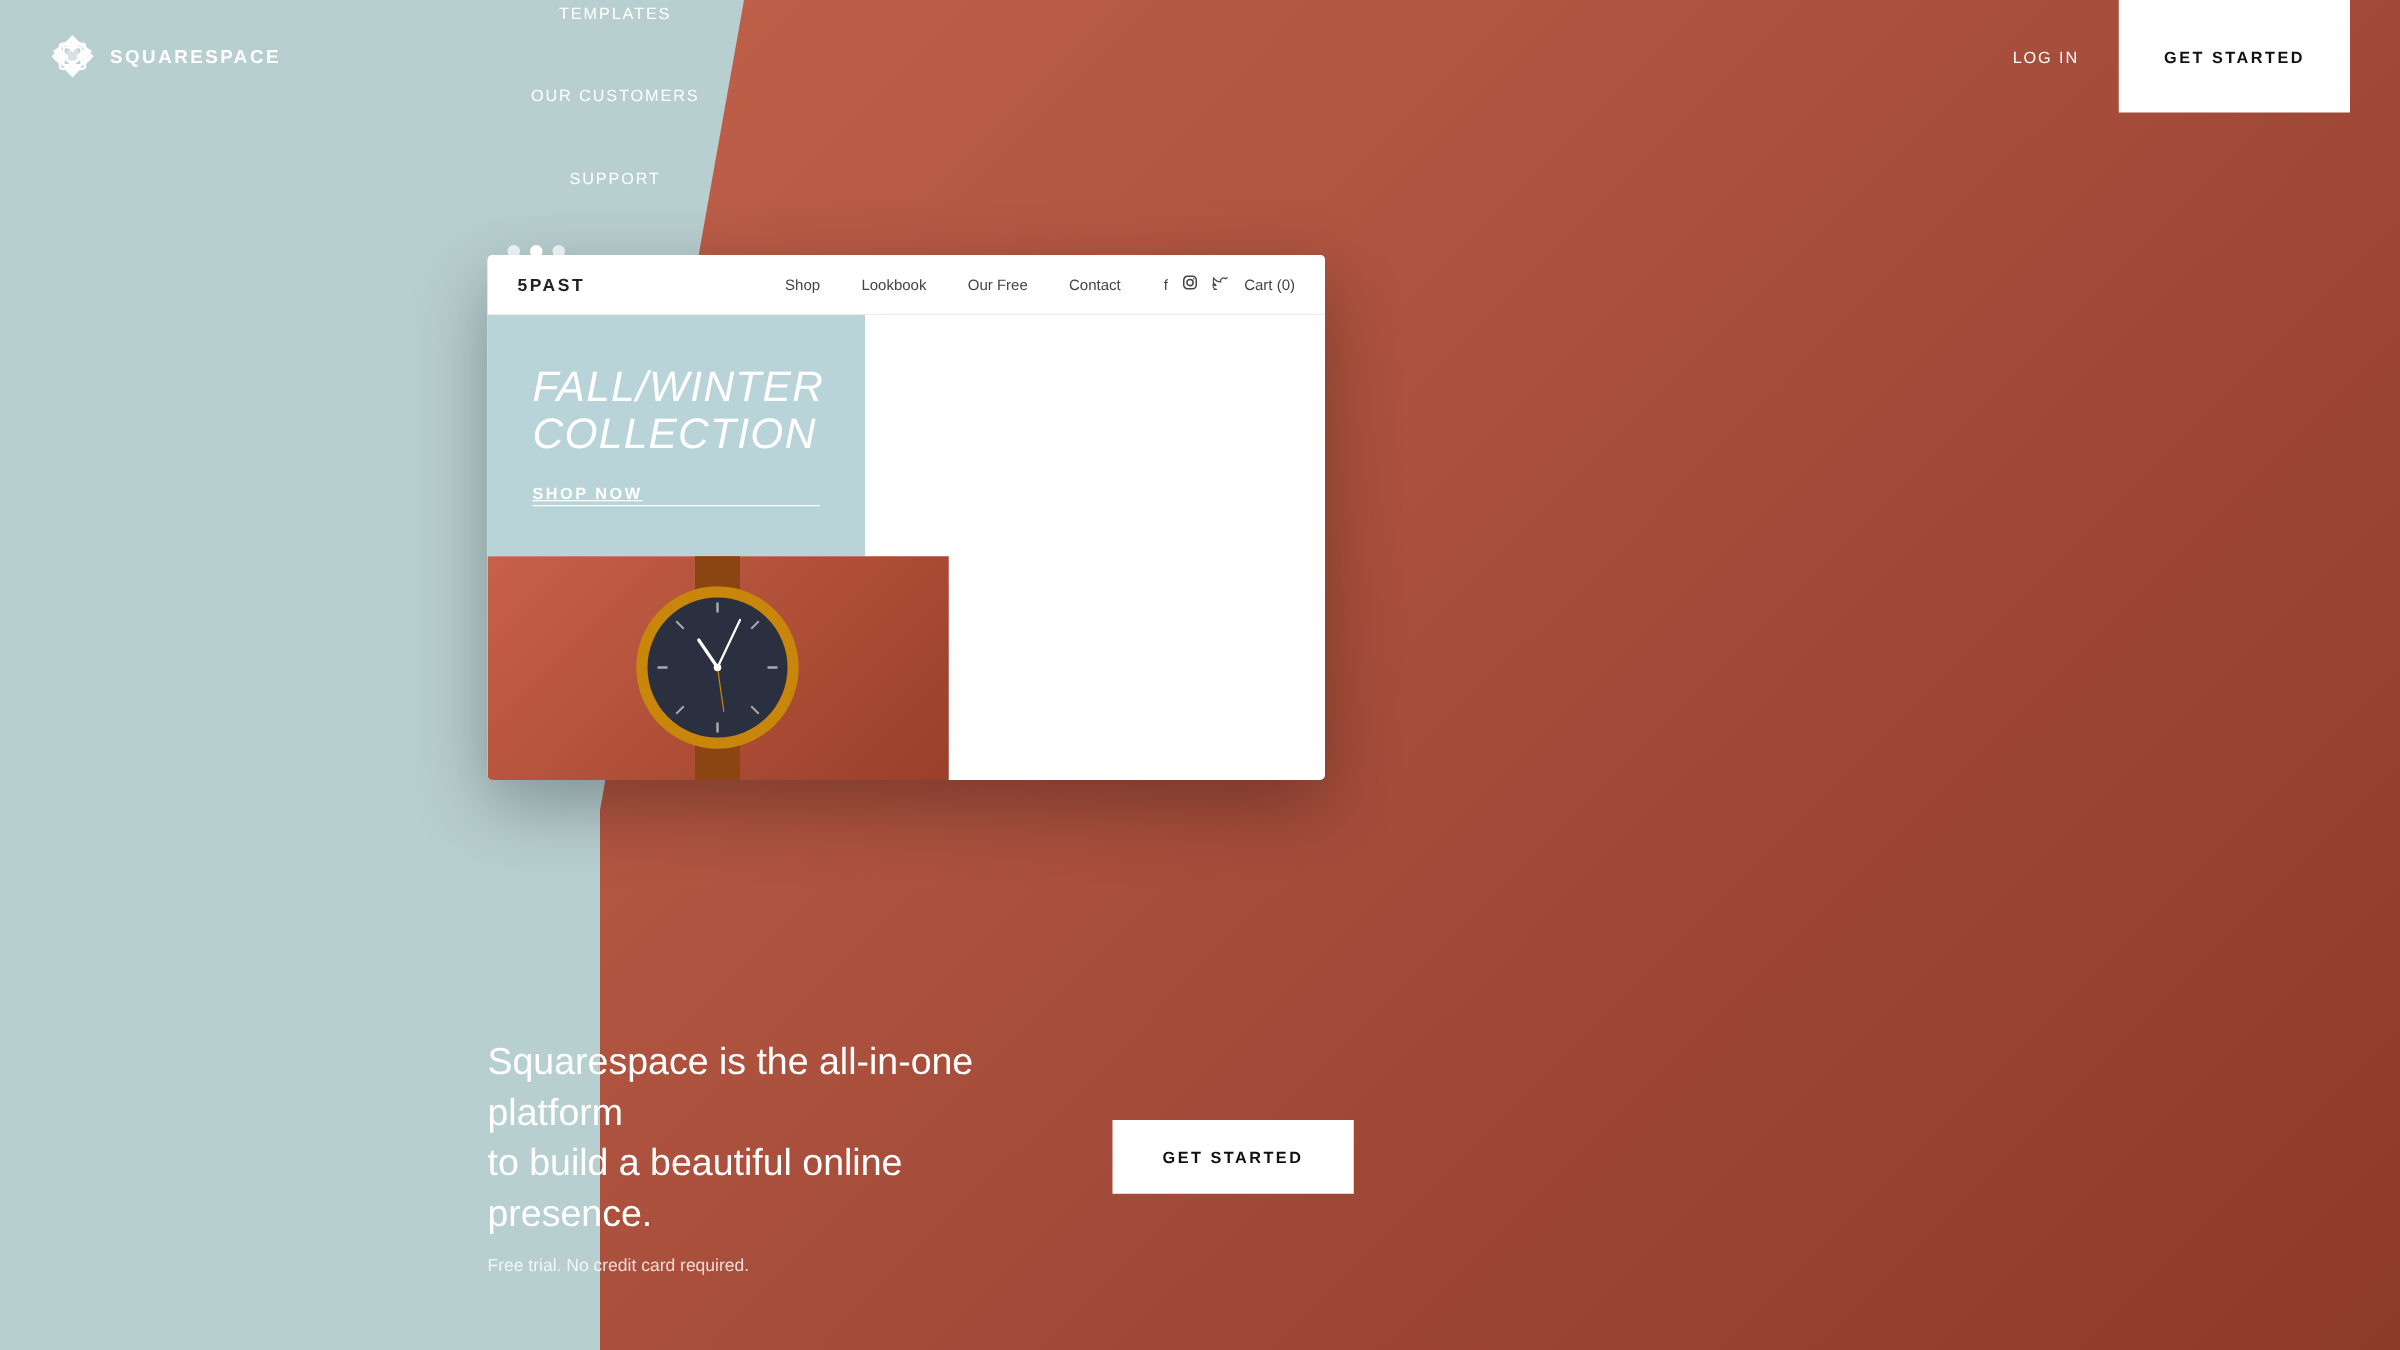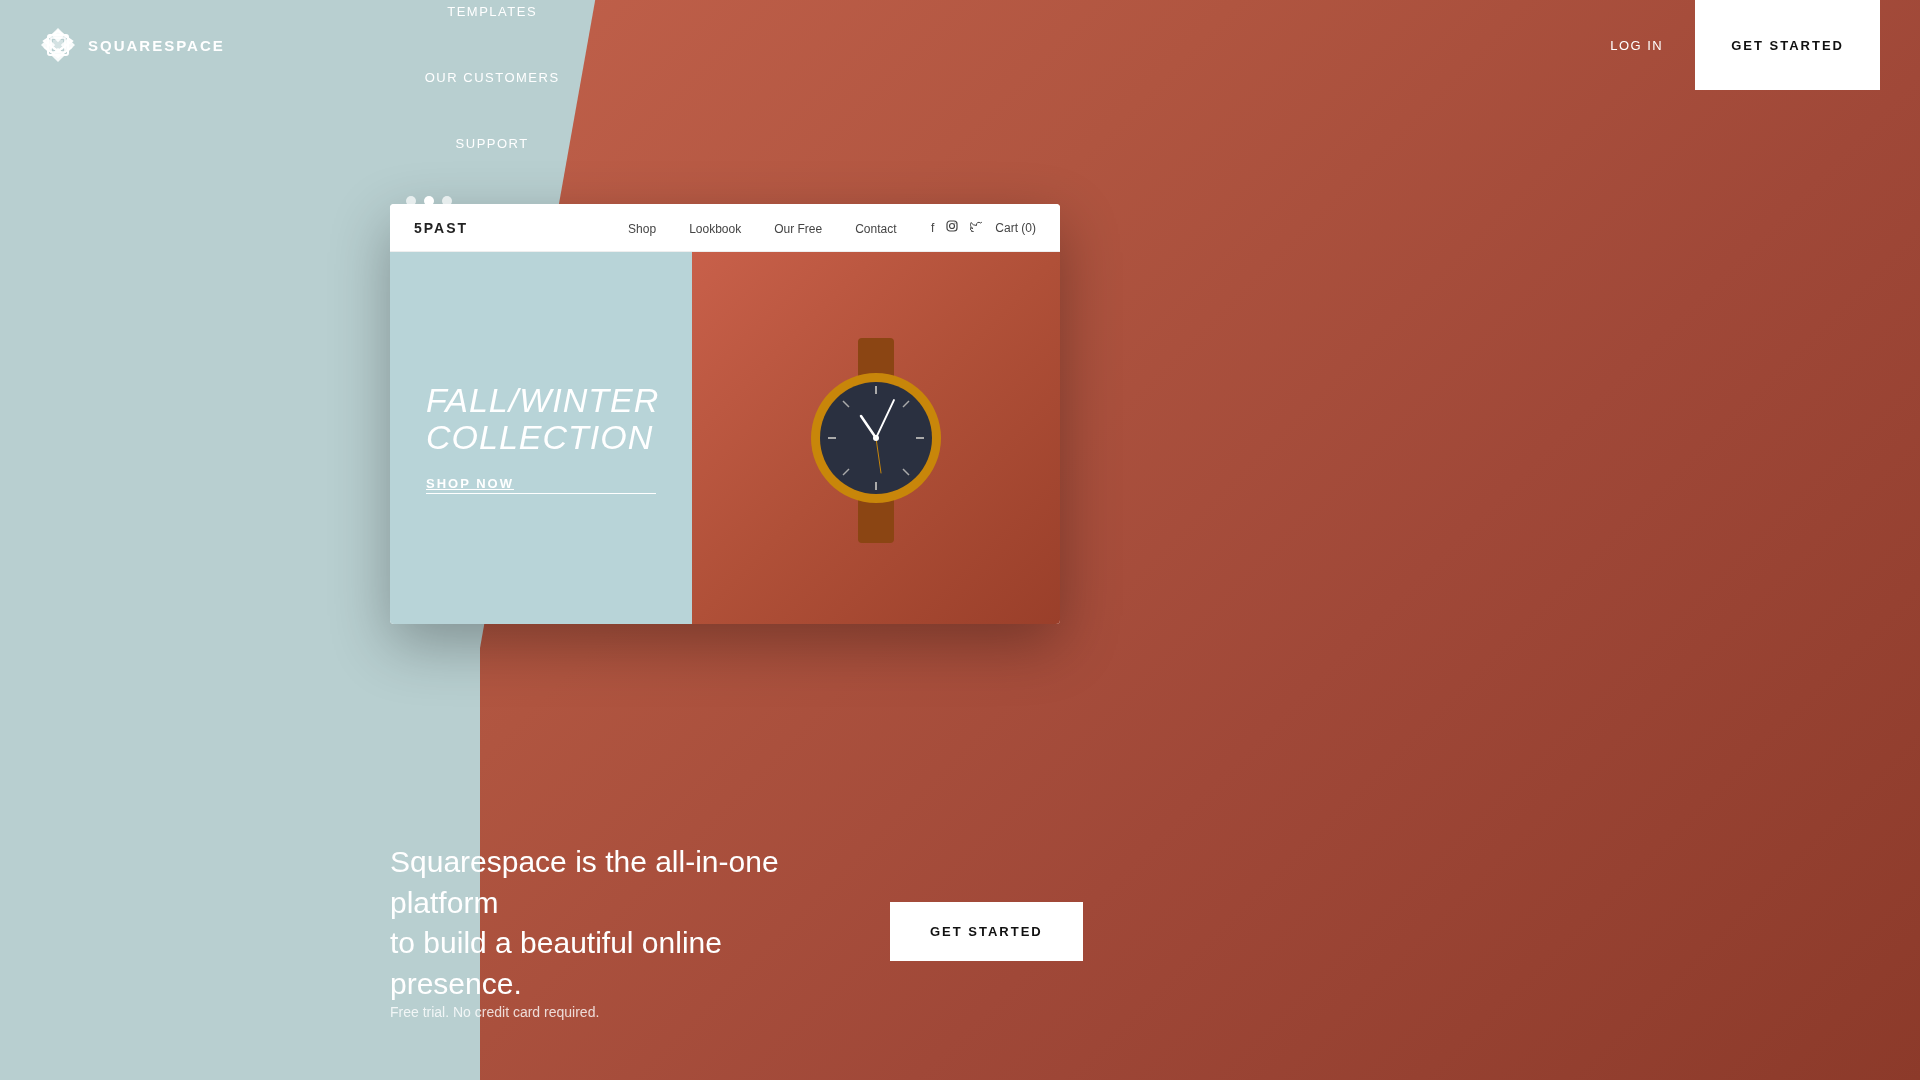--- a/index.html
+++ b/index.html
@@ -198,20 +198,21 @@
 
     .inner-cart {
       font-size: 12px;
       color: #444;
     }
 
     
     .inner-hero {
       display: flex;
       height: calc(100% - 48px);
+      flex-direction: column;
     }
 
     .inner-hero-left {
       width: 45%;
       background: #b8d4d8;
       display: flex;
       flex-direction: column;
       justify-content: center;
       padding: 40px 36px;
     }
@@ -259,20 +260,21 @@
 
     .bottom-text-block {
       max-width: 440px;
     }
 
     .bottom-headline {
       font-size: 30px;
       color: white;
       font-weight: 400;
       line-height: 1.35;
+      margin-bottom: 12px;
     }
 
     .bottom-sub {
       font-size: 14px;
       color: rgba(255,255,255,0.8);
     }
 
     .bottom-cta {
       background: white;
       color: #111;

